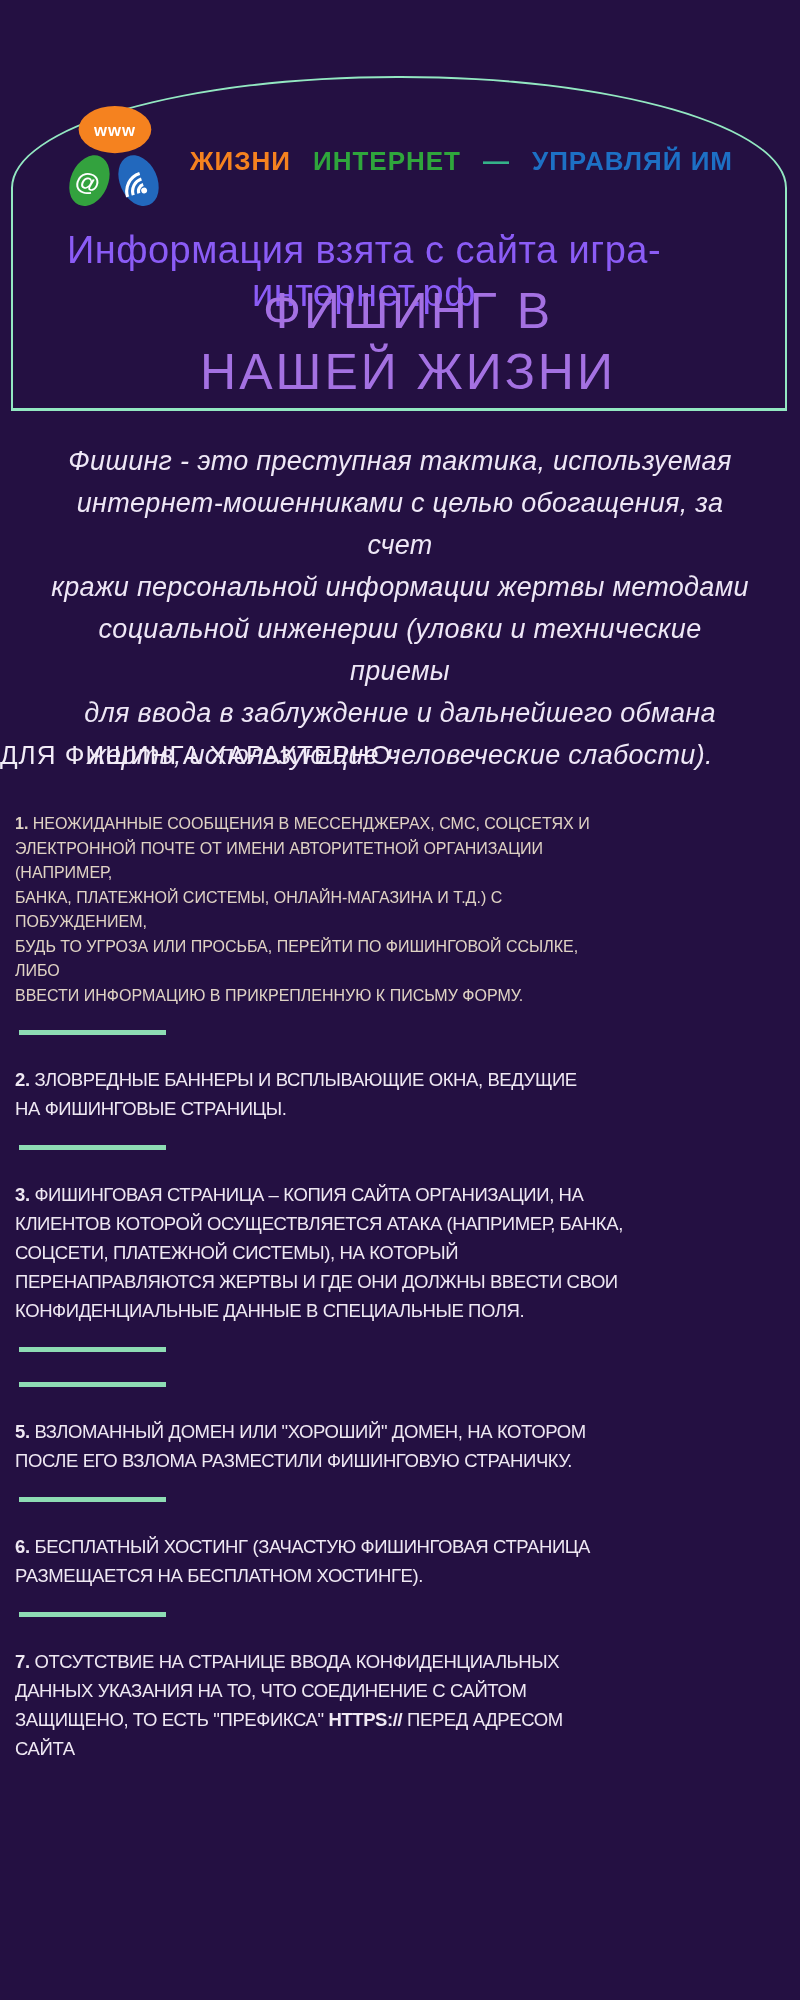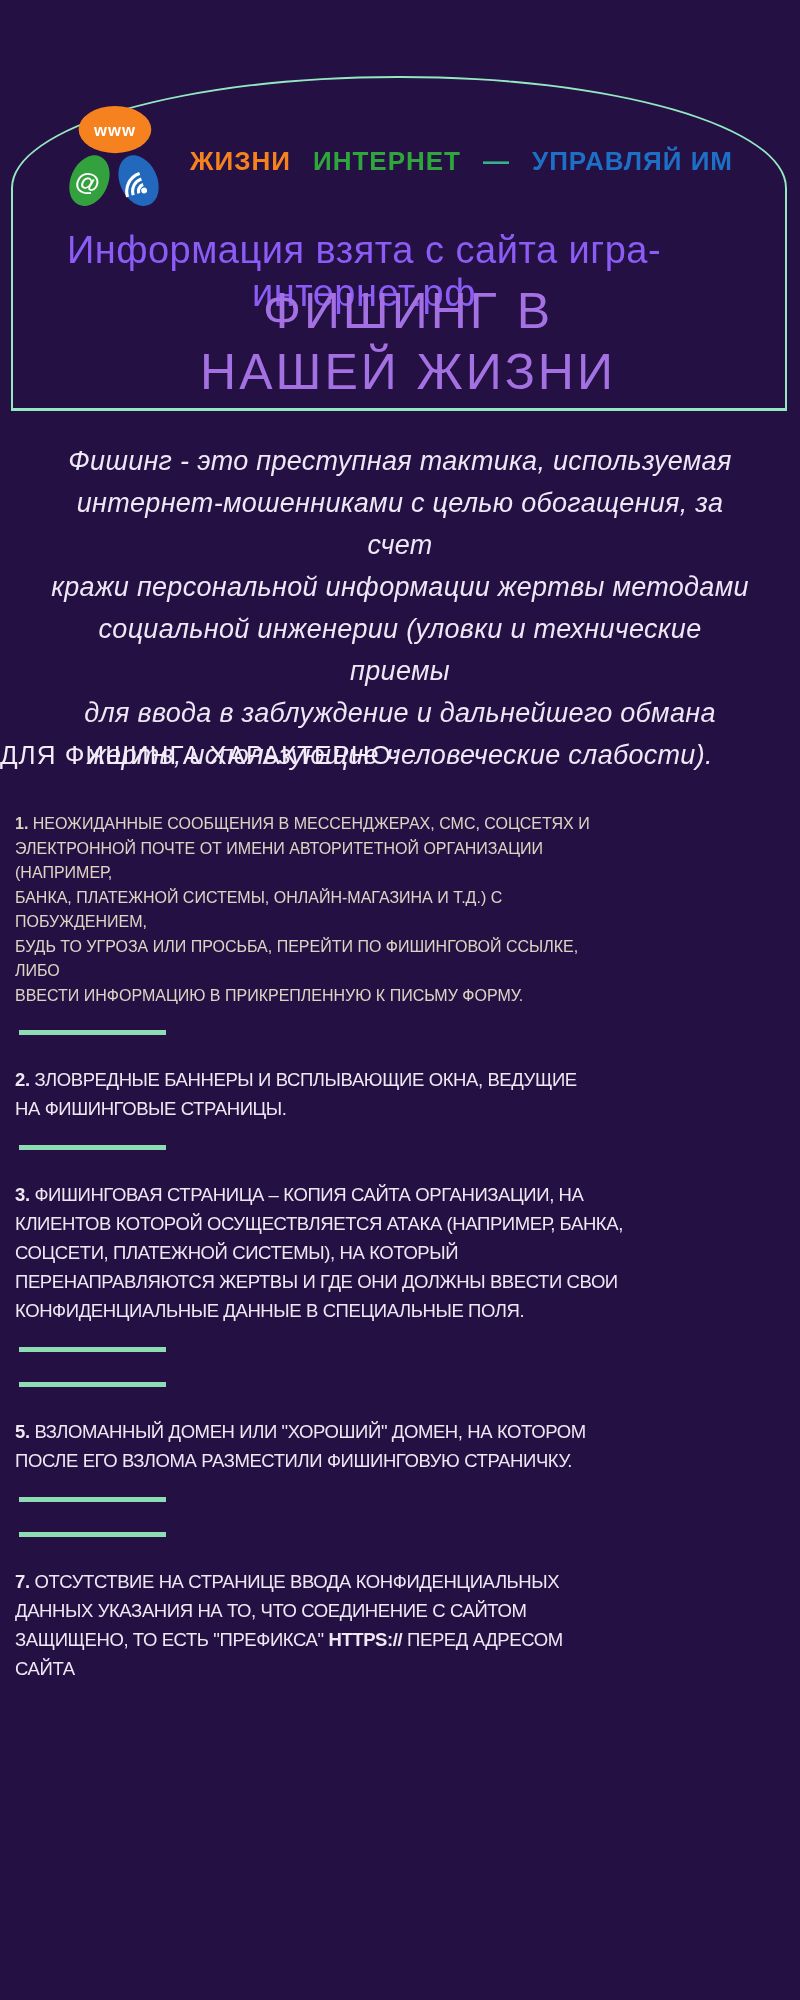--- a/index.html
+++ b/index.html
@@ -130,20 +130,22 @@
 ПЕРЕНАПРАВЛЯЮТСЯ ЖЕРТВЫ И ГДЕ ОНИ ДОЛЖНЫ ВВЕСТИ СВОИ
 КОНФИДЕНЦИАЛЬНЫЕ ДАННЫЕ В СПЕЦИАЛЬНЫЕ ПОЛЯ.</span></div>
     <div class="divider"></div>
 
     <div class="divider"></div>
 
     <div class="item"><b>5.</b> <span class="txt">ВЗЛОМАННЫЙ ДОМЕН ИЛИ "ХОРОШИЙ" ДОМЕН, НА КОТОРОМ
 ПОСЛЕ ЕГО ВЗЛОМА РАЗМЕСТИЛИ ФИШИНГОВУЮ СТРАНИЧКУ.</span></div>
     <div class="divider"></div>
 
+    <div class="item"><b>6.</b> <span class="txt">БЕСПЛАТНЫЙ ХОСТИНГ (ЗАЧАСТУЮ ФИШИНГОВАЯ СТРАНИЦА
+РАЗМЕЩАЕТСЯ НА БЕСПЛАТНОМ ХОСТИНГЕ).</span></div>
     <div class="divider"></div>
 
     <div class="item"><b>7.</b> <span class="txt">ОТСУТСТВИЕ НА СТРАНИЦЕ ВВОДА КОНФИДЕНЦИАЛЬНЫХ
 ДАННЫХ УКАЗАНИЯ НА ТО, ЧТО СОЕДИНЕНИЕ С САЙТОМ
 ЗАЩИЩЕНО, ТО ЕСТЬ "ПРЕФИКСА"</span> <b>HTTPS://</b> <span>ПЕРЕД АДРЕСОМ САЙТА</span></div>
   </div>
 
 </div>
 
 </body></html>

